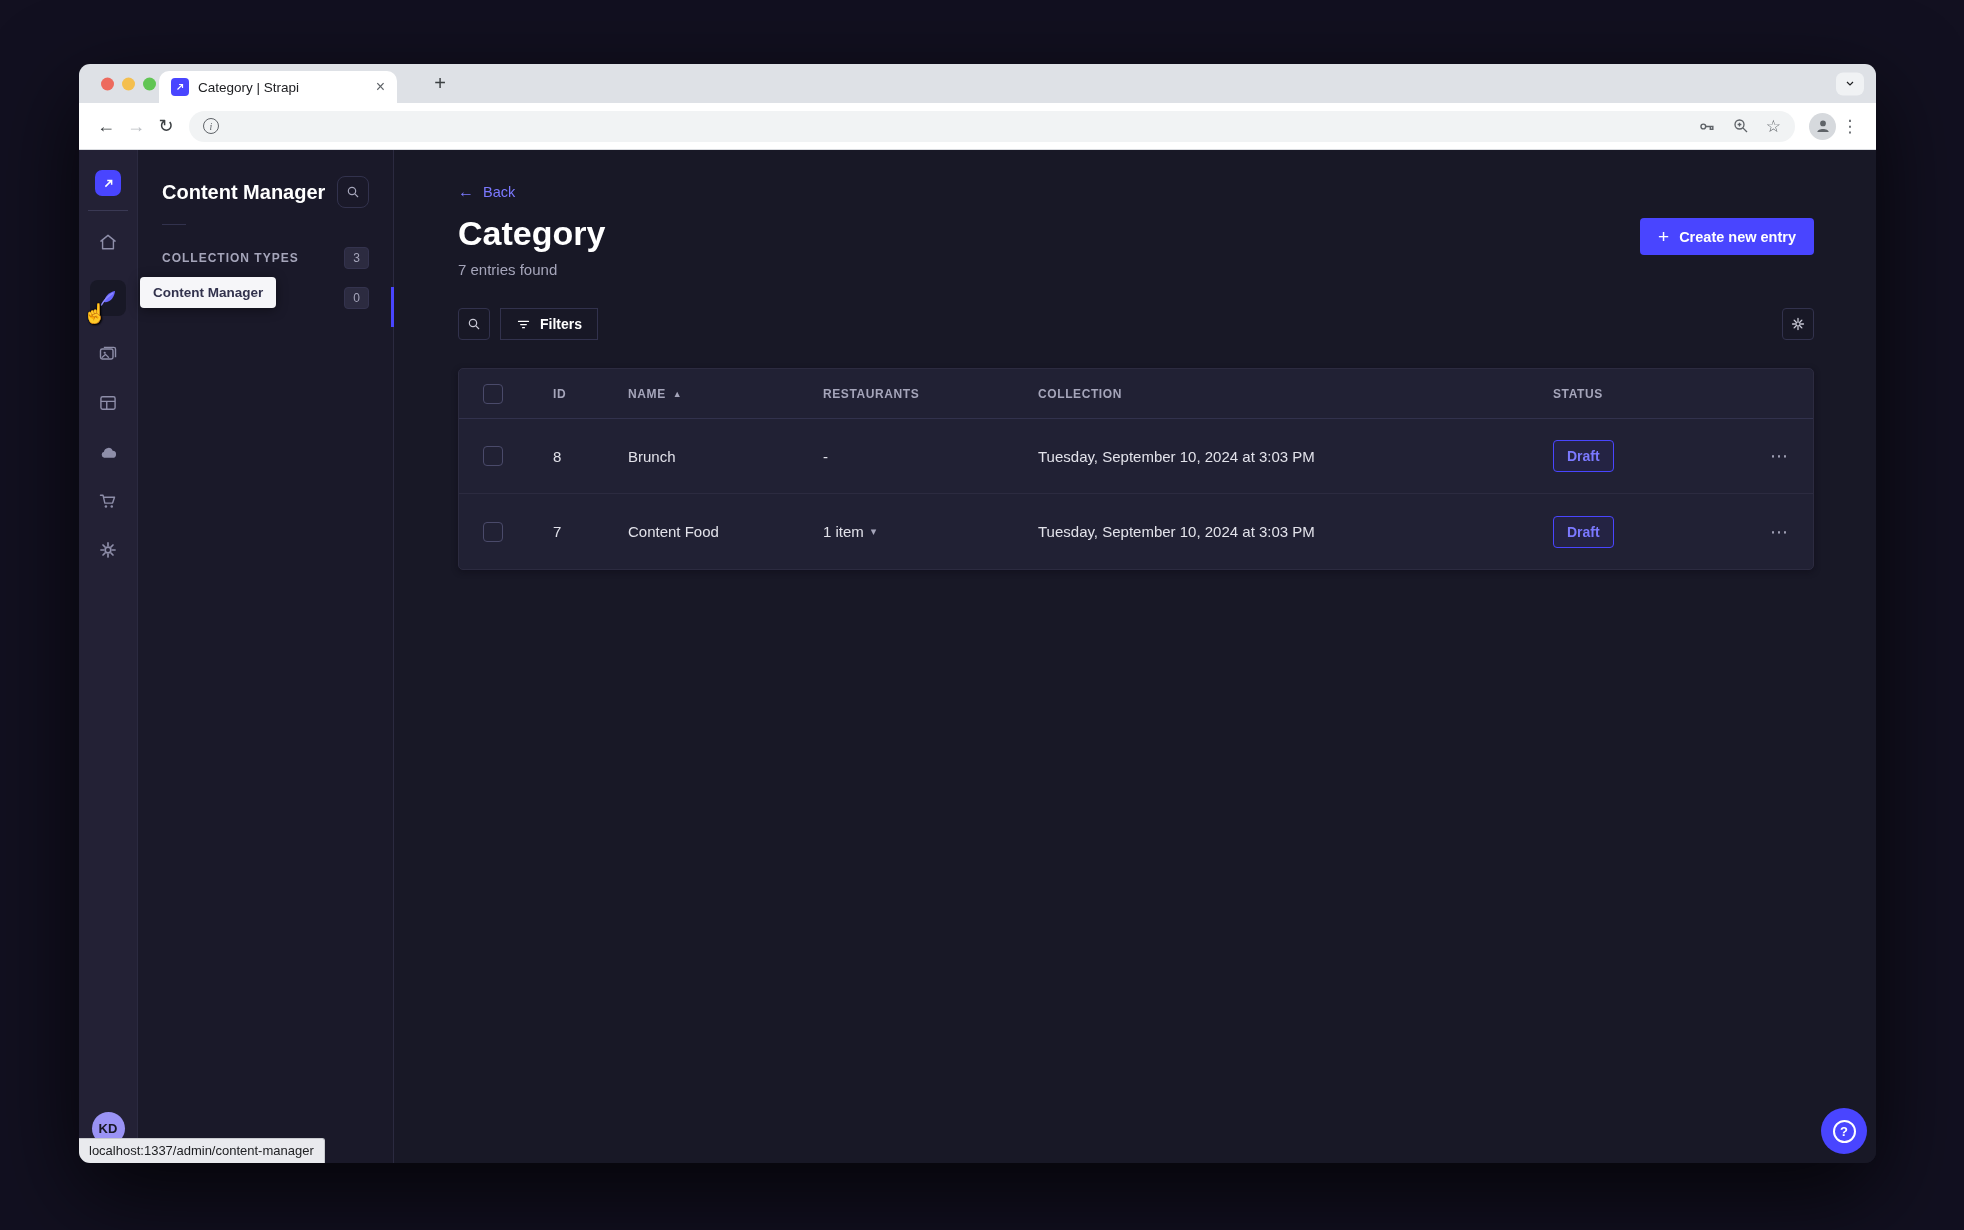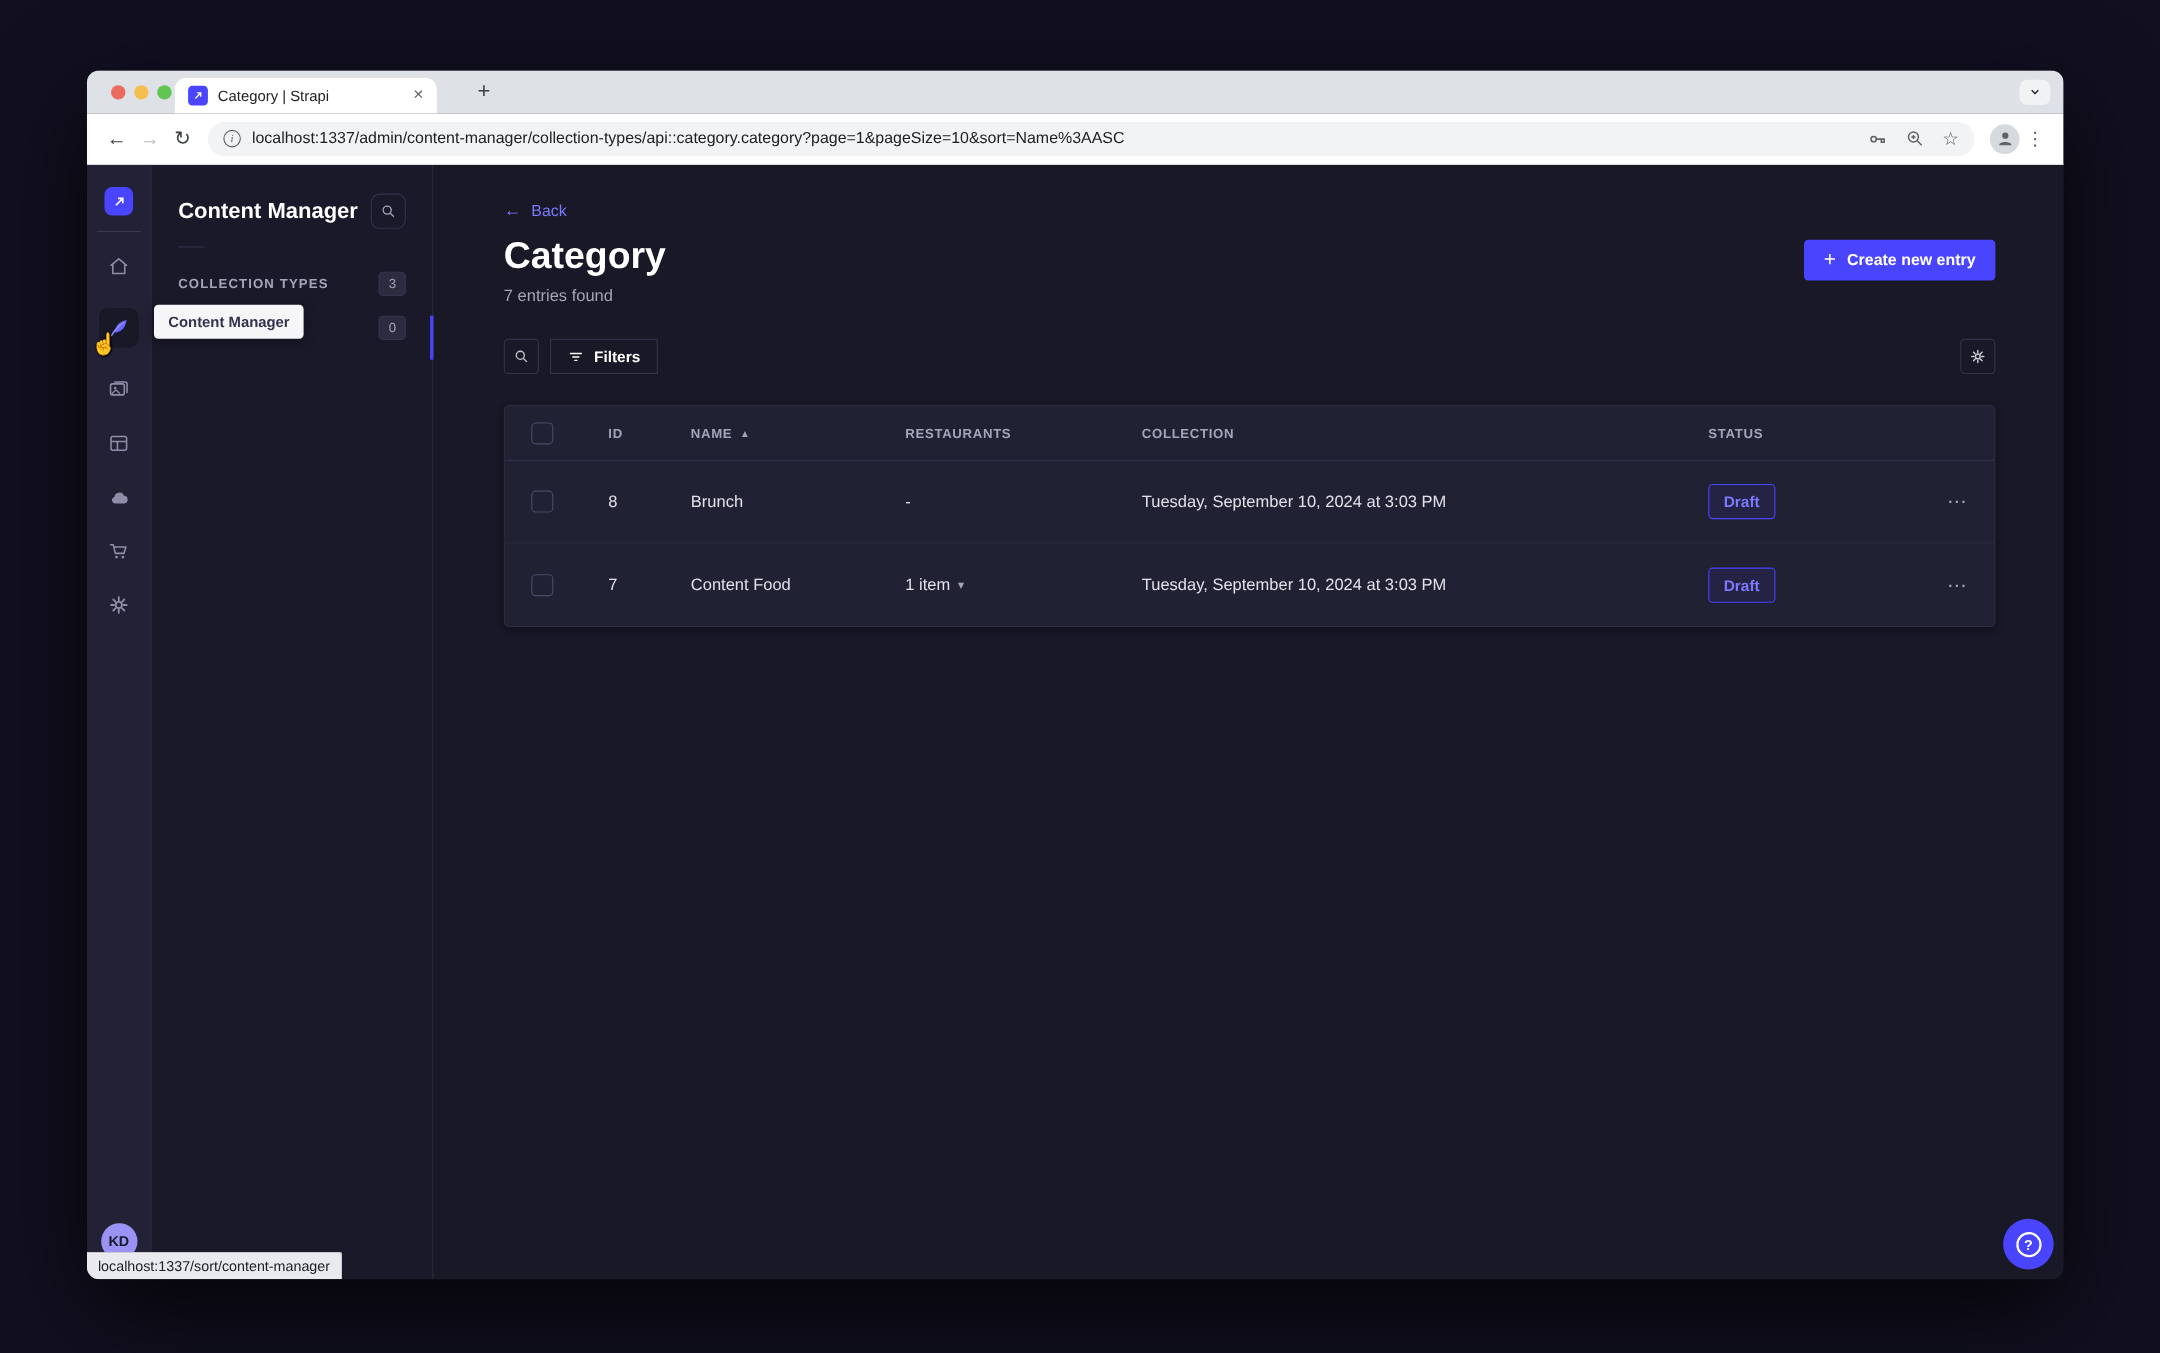--- a/index.html
+++ b/index.html
@@ -132,21 +132,20 @@
         </svg>
     </div>
   </div>
 
   <div class="toolbar">
     <div class="nav-ic">←</div>
     <div class="nav-ic disabled">→</div>
     <div class="nav-ic">↻</div>
     <div class="omnibox">
       <span class="info-ic">i</span>
-      <span class="url">localhost:1337/admin/content-manager/collection-types/api::category.category?page=1&amp;pageSize=10&amp;sort=Name%3AASC</span>
       <span class="omni-right">
         <span>
           <svg width="19" height="19" viewBox="0 0 24 24">
               <circle cx="8" cy="12" r="3" stroke="#5f6368" stroke-width="1.8" fill="none"></circle>
               <path d="M11 12 H20 V15.5 H16.8 V12.4" stroke="#5f6368" stroke-width="1.8" fill="none"></path>
             </svg>
         </span>
         <span>
           <svg width="18" height="18" viewBox="0 0 24 24">
               <circle cx="10" cy="10" r="6" stroke="#5f6368" stroke-width="1.8" fill="none"></circle>
@@ -334,15 +333,15 @@
               <span class="status-badge">Draft</span>
             </div>
           <div class="cell row-actions">⋯</div>
         </div>
       </div>
     </div>
 
     <button class="help-btn">
       <span class="help-inner">?</span>
     </button>
-    <div class="statusbar">localhost:1337/sort/content-manager</div>
+    <div class="statusbar">localhost:1337/admin/content-manager</div>
   </div>
 </div>
 
 </body></html>

